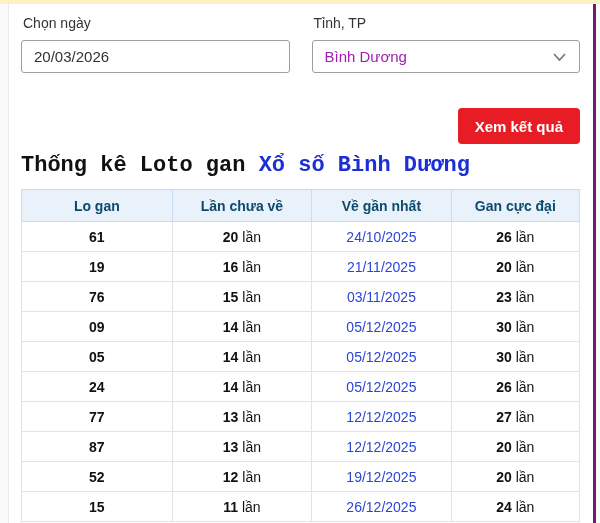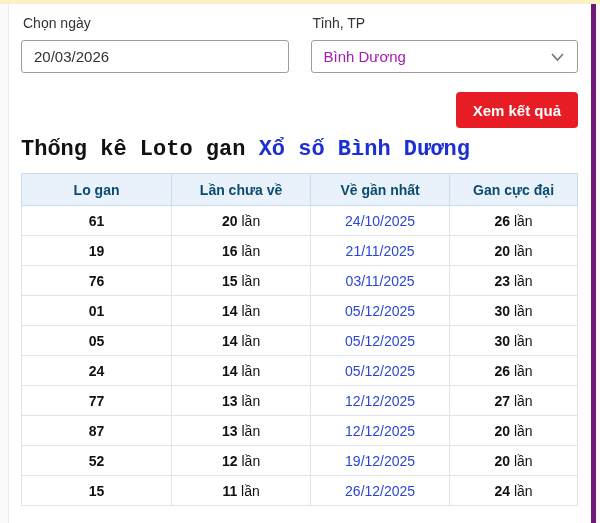--- a/index.html
+++ b/index.html
@@ -12,21 +12,21 @@
   }
   .top-strip {
     position: absolute; top: 0; left: 0;
     width: 600px; height: 4px;
     background: var(--top-strip, #fcf1c5);
   }
   .card {
     position: absolute; top: 4px; left: 8px; right: 4px; bottom: 0;
     background: #fff;
     border-left: 1px solid #ececec;
-    border-right: 5px solid #701a75;
+    border-right: 3px solid #701a75;
     padding: 6px 13px 12px 12px;
   }
   .form-row { display: flex; gap: 22px; }
   .field-col { flex: 1; min-width: 0; }
   .field-label {
     font-size: 14px; color: #333;
     padding: 4px 2px 8px 2px; line-height: 18px;
   }
   .text-input {
     width: 100%; height: 33px;
@@ -49,21 +49,21 @@
     position: absolute; right: 12px; top: 50%;
     transform: translateY(-50%);
     display: flex;
   }
   .btn-row { display: flex; justify-content: flex-end; margin-top: 19px; }
   .btn-submit {
     background: var(--accent-red, #e81c24);
     color: #fff; font-weight: 700; font-size: 15px;
     border: none; border-radius: 4px;
     height: 36px; padding: 0 17px;
-    cursor: pointer; font-family: inherit;
+    cursor: pointer; font-family: inherit; margin-top: 16px;
   }
   .page-title {
     margin-top: 9px;
     font-size: 22px; font-weight: 700; color: #111;
     line-height: 26px; white-space: nowrap; font-family: Liberation Mono, monospace;
   }
   .page-title a {
     color: var(--title-link, #1b2fd4);
     text-decoration: none; cursor: pointer;
   }
@@ -148,21 +148,21 @@
           <td><a href="#">21/11/2025</a></td>
           <td><span class="num">20</span> lần</td>
         </tr>
         <tr>
           <td><span class="num">76</span></td>
           <td><span class="num">15</span> lần</td>
           <td><a href="#">03/11/2025</a></td>
           <td><span class="num">23</span> lần</td>
         </tr>
         <tr>
-          <td><span class="num">01</span></td>
+          <td><span class="num">09</span></td>
           <td><span class="num">14</span> lần</td>
           <td><a href="#">05/12/2025</a></td>
           <td><span class="num">30</span> lần</td>
         </tr>
         <tr>
           <td><span class="num">05</span></td>
           <td><span class="num">14</span> lần</td>
           <td><a href="#">05/12/2025</a></td>
           <td><span class="num">30</span> lần</td>
         </tr>

